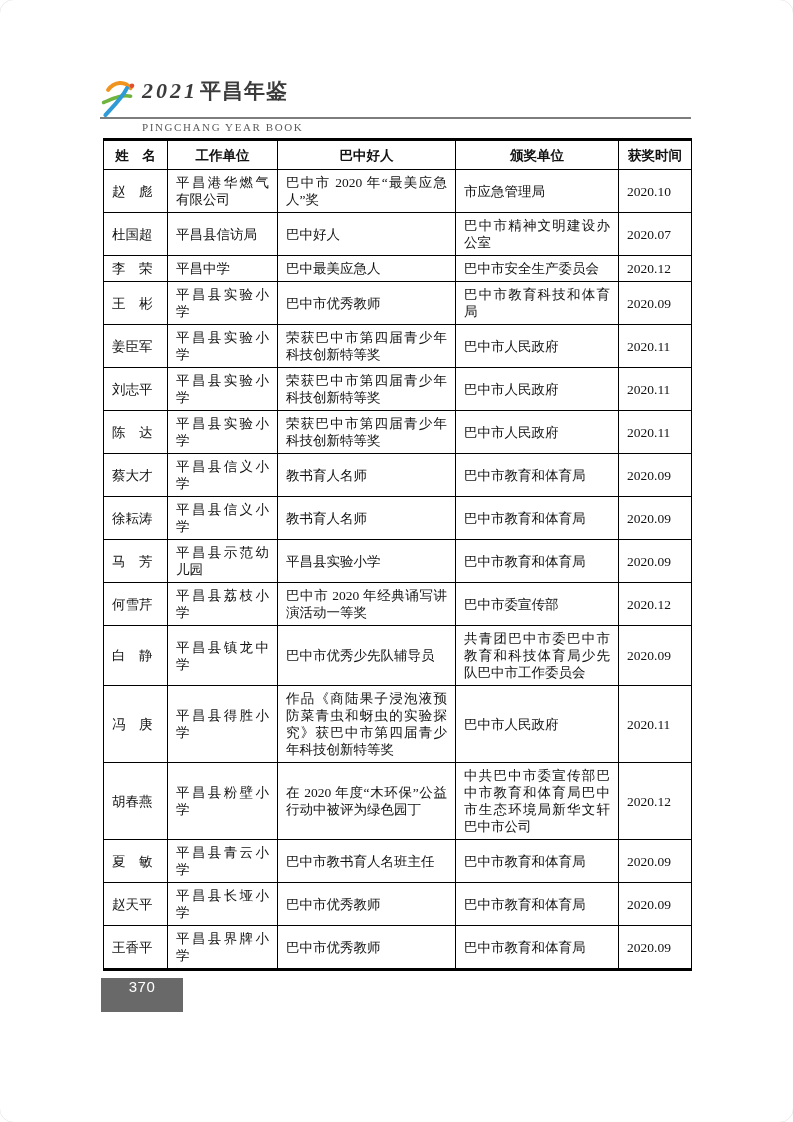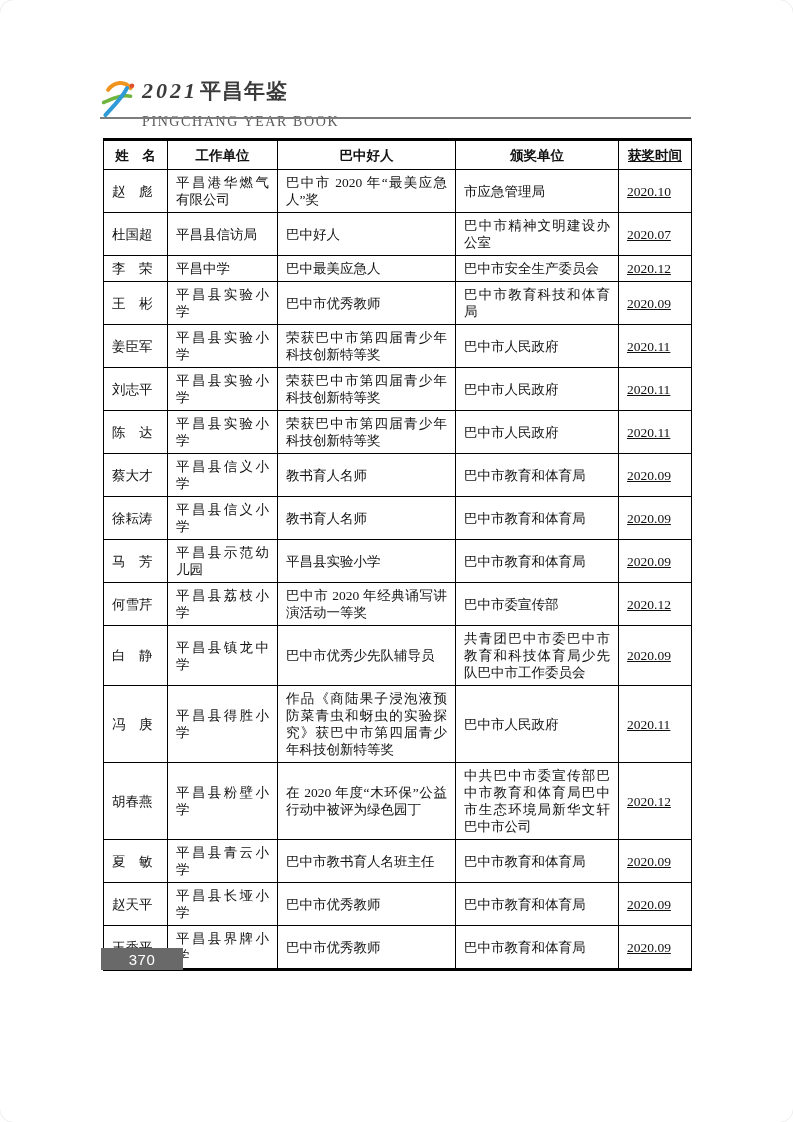--- a/index.html
+++ b/index.html
@@ -29,25 +29,25 @@
   .logo-title-line {
     font-size: 21px;
     font-weight: bold;
     color: #3b3b3b;
     letter-spacing: 1px;
     line-height: 22px;
     white-space: nowrap;
   }
   .logo-year { font-style: italic; font-size: 22px; letter-spacing: 3px; margin-right: 2px; }
   .logo-subtitle {
-    font-size: 14px;
+    font-size: 11px;
     color: #5a5a5a;
     letter-spacing: 1.6px;
     line-height: 11px;
-    margin-top: 14px;
+    margin-top: 20px;
     white-space: nowrap;
   }
   .header-rule {
     position: absolute;
     left: 100px;
     top: 117px;
     width: 591px;
     height: 2px;
     background: #7d7d7d;
   }
@@ -75,38 +75,37 @@
     text-align: center;
     height: 30px;
     padding: 3px 2px;
     margin-top: 9px;
   }
   table.awards td { padding: 4px 8px; }
   .col-name   { width: 64px; }
   .col-work_unit { width: 110px; }
   .col-award  { width: 178px; }
   .col-issuer { width: 163px; }
-  .col-date   { width: 73px; text-decoration: underline; }
+  .col-date   { width: 73px; }
   td.col-name { padding-left: 10px; white-space: nowrap; text-align: left; }
   td.col-work_unit, td.col-award, td.col-issuer {
     text-align: justify;
     text-justify: inter-character;
   }
   td.col-date { text-align: left; padding-left: 8px; white-space: nowrap; }
 
   
   .page-number-box {
     position: absolute;
     left: 101px;
-    top: 948px;
+    top: 978px;
     width: 82px;
-    height: 22px;
+    height: 34px;
     background: #696969;
     display: flex;
-    align-items: center;
     justify-content: center;
   }
   .page-number {
     color: #ffffff;
     font-family: "Liberation Sans", "DejaVu Sans", sans-serif;
     font-size: 15px;
     letter-spacing: 0.5px;
   }
 </style>
 </head>

